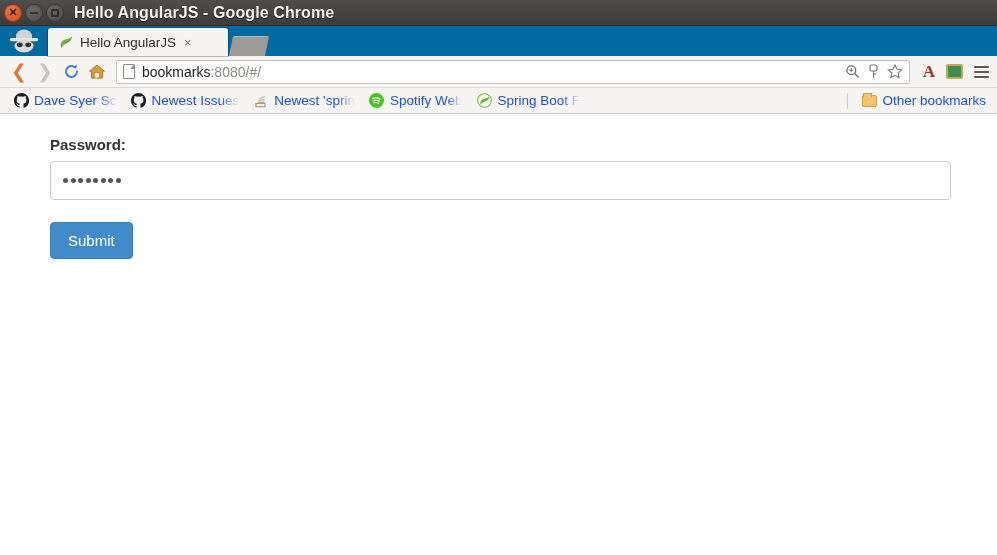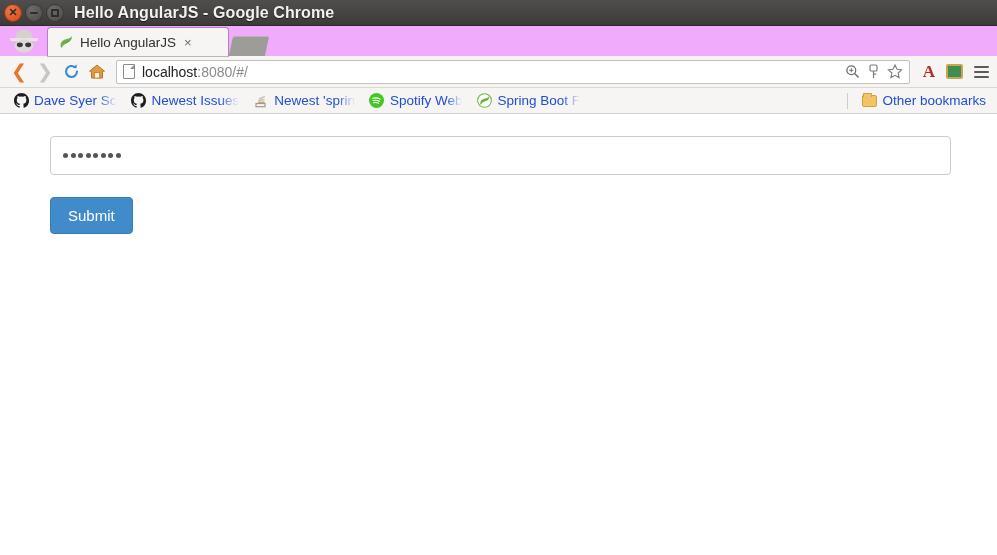--- a/index.html
+++ b/index.html
@@ -47,21 +47,21 @@
     font-size: 16px;
     font-weight: bold;
     text-shadow: 0 1px 1px rgba(0,0,0,.6);
     letter-spacing: .1px;
   }
 
   
   .tabstrip {
     position: relative;
     height: 30px;
-    background: #f0abfc;
+    background: #0369a1;
     display: flex;
     align-items: flex-end;
     padding-left: 0;
   }
   .incognito {
     width: 48px; height: 30px;
     display: flex; align-items: center; justify-content: center;
   }
   .incognito svg { display:block; }
 
@@ -373,21 +373,21 @@
     <span class="icn">
       <svg width="18" height="17" viewBox="0 0 18 17">
         <path d="M9 2L1.5 8.2h2V15h11V8.2h2z" fill="#e09a3e" stroke="#b97a22" stroke-width="1"></path>
         <rect x="6.6" y="9.5" width="4.8" height="5.5" fill="#fbf0dc" stroke="#b97a22" stroke-width=".7"></rect>
       </svg>
     </span>
   </div>
 
   <div class="omnibox">
     <span class="pageicon"></span>
-    <span class="urltext"><span class="host">localhost</span><span>:8080/#/</span></span>
+    <span class="urltext"><span class="host">bookmarks</span><span>:8080/#/</span></span>
     <span class="omni-icons">
       <span class="icn">
         <svg width="15" height="15" viewBox="0 0 15 15">
             <circle cx="6.3" cy="6.3" r="4.4" stroke="#6f6d6a" stroke-width="1.3" fill="none"></circle>
             <line x1="9.6" y1="9.6" x2="13.6" y2="13.6" stroke="#6f6d6a" stroke-width="1.4"></line>
             <line x1="4.2" y1="6.3" x2="8.4" y2="6.3" stroke="#6f6d6a" stroke-width="1"></line>
             <line x1="6.3" y1="4.2" x2="6.3" y2="8.4" stroke="#6f6d6a" stroke-width="1"></line>
           </svg>
       </span>
       <span class="icn">
@@ -480,20 +480,21 @@
 </div>
 
 <div class="page">
   <div class="container">
 
 
     <div class="form-wrap">
 
 
       <div class="form-group">
+        <label class="form-label">Password:</label>
         <div class="form-control">
           <span class="pw-dots" id="pw-dots">
               <span class="dot"></span>
               <span class="dot"></span>
               <span class="dot"></span>
               <span class="dot"></span>
               <span class="dot"></span>
               <span class="dot"></span>
               <span class="dot"></span>
               <span class="dot"></span>

